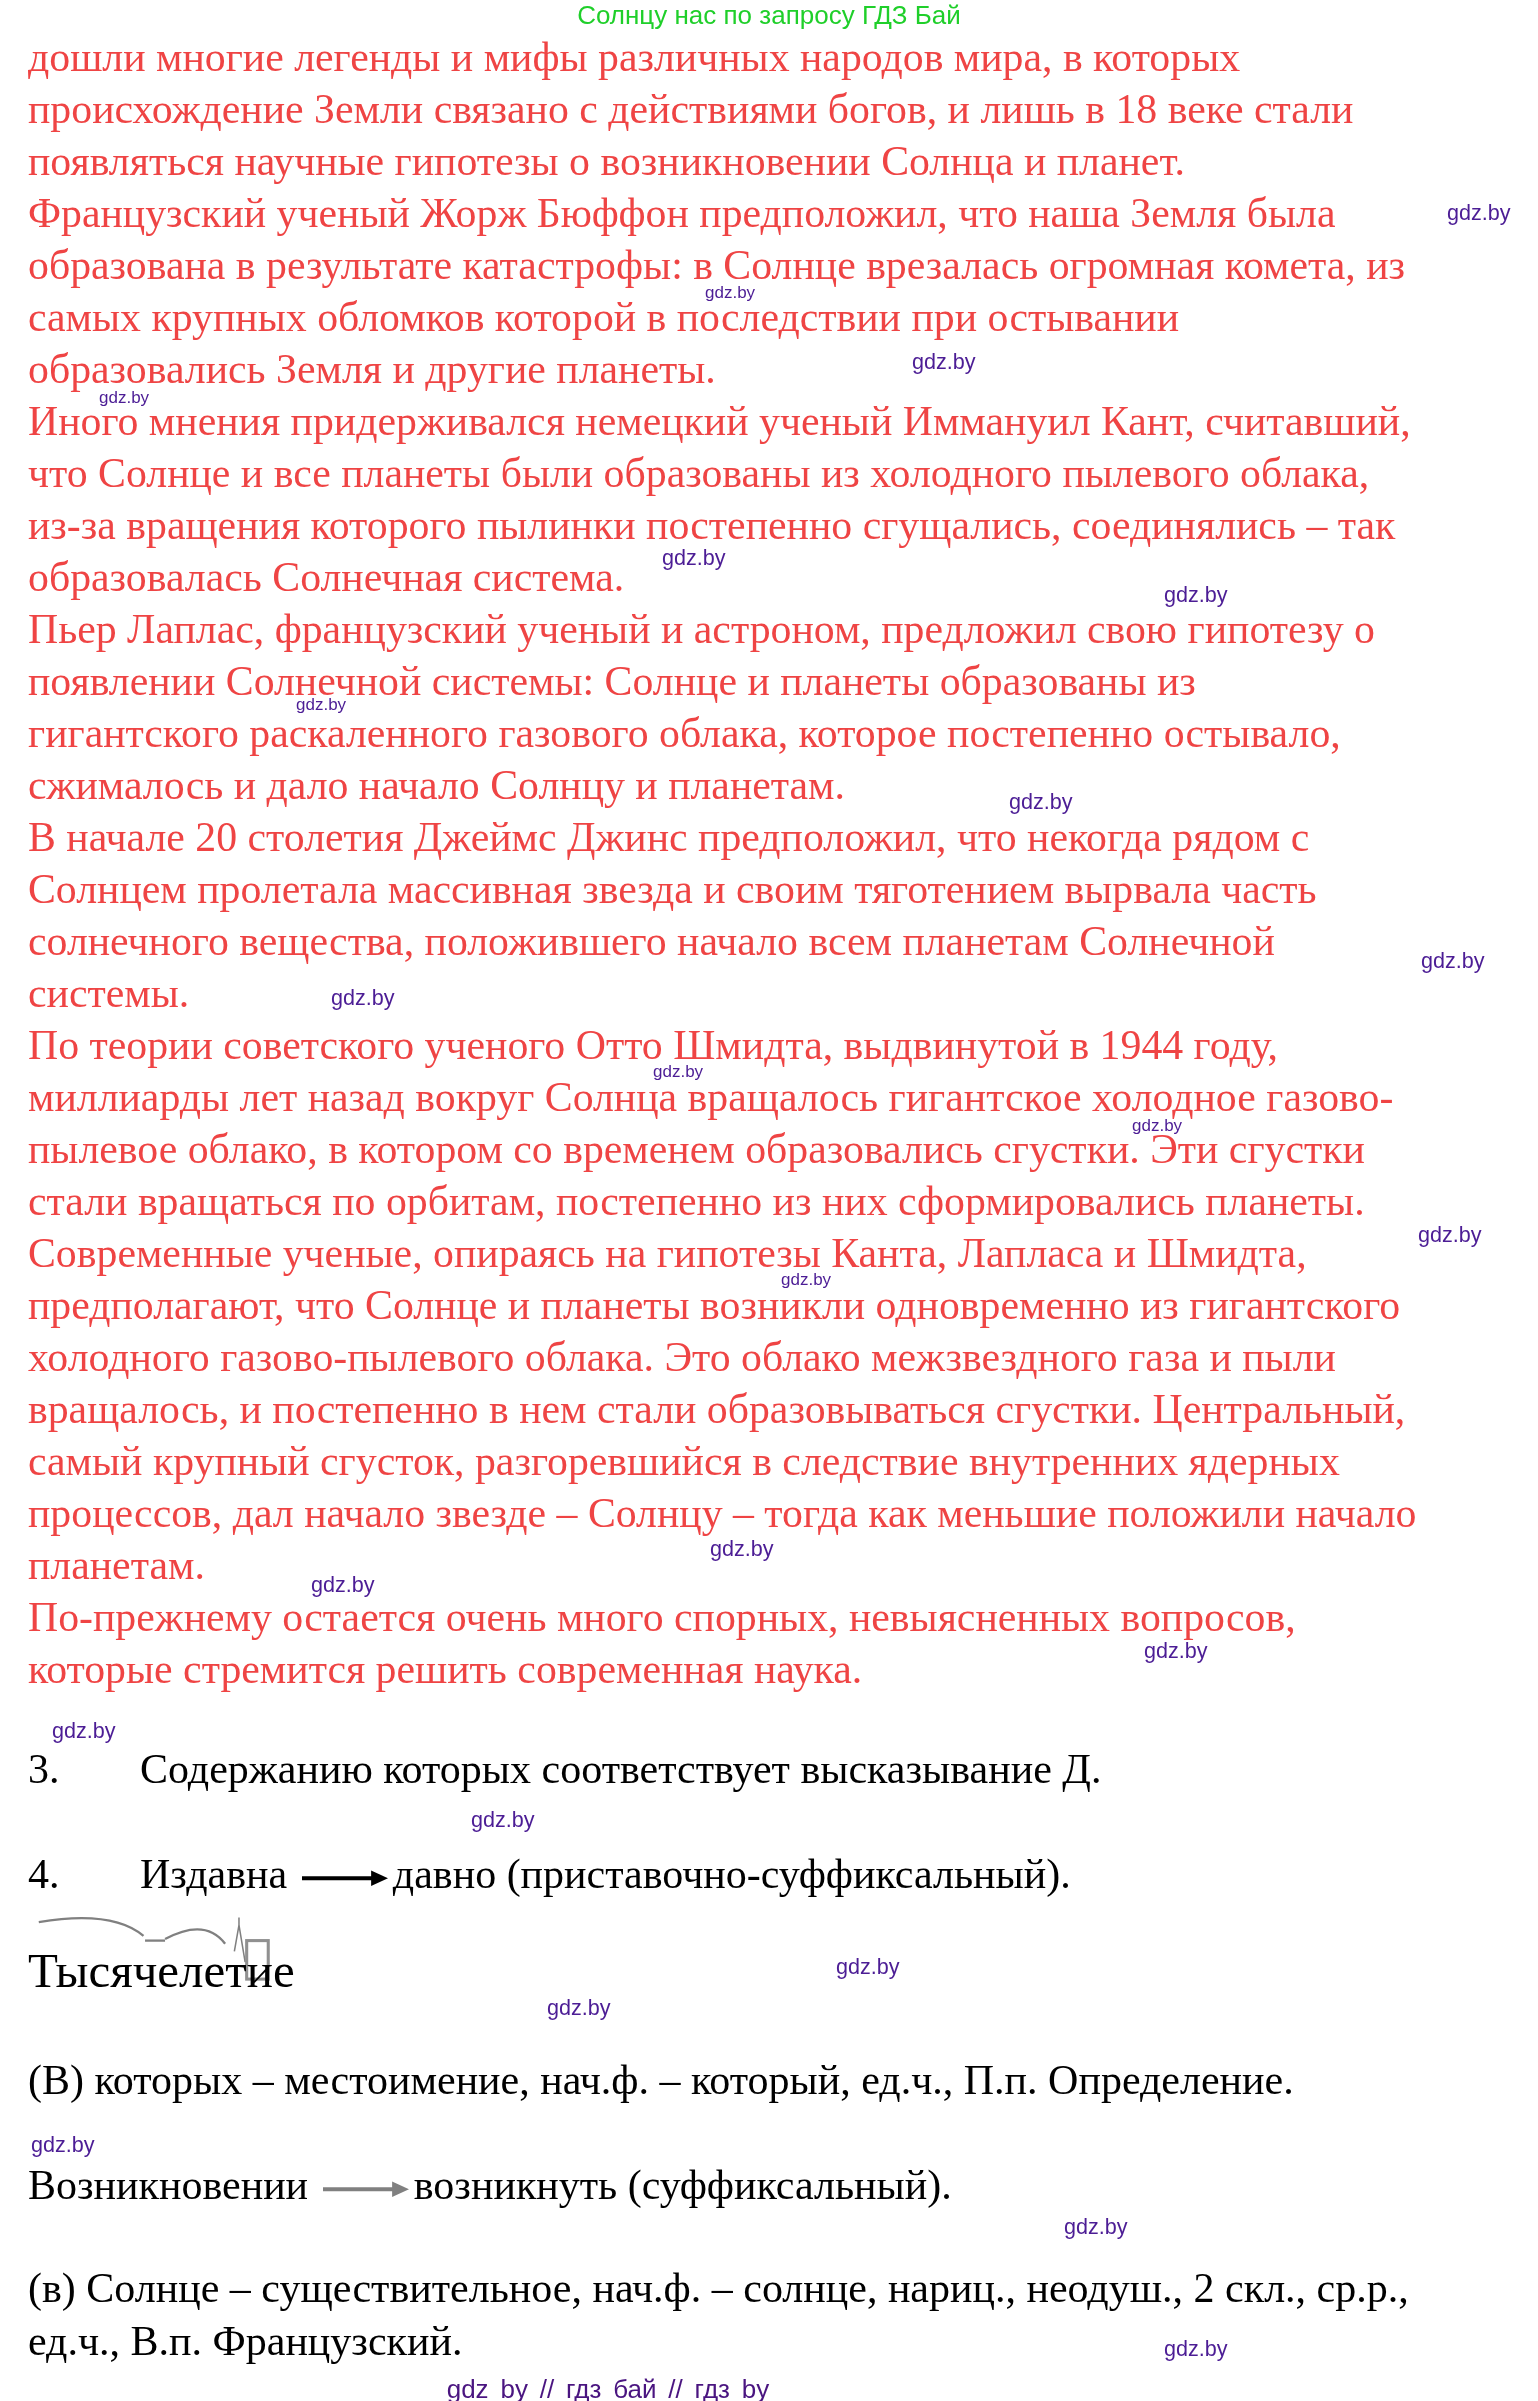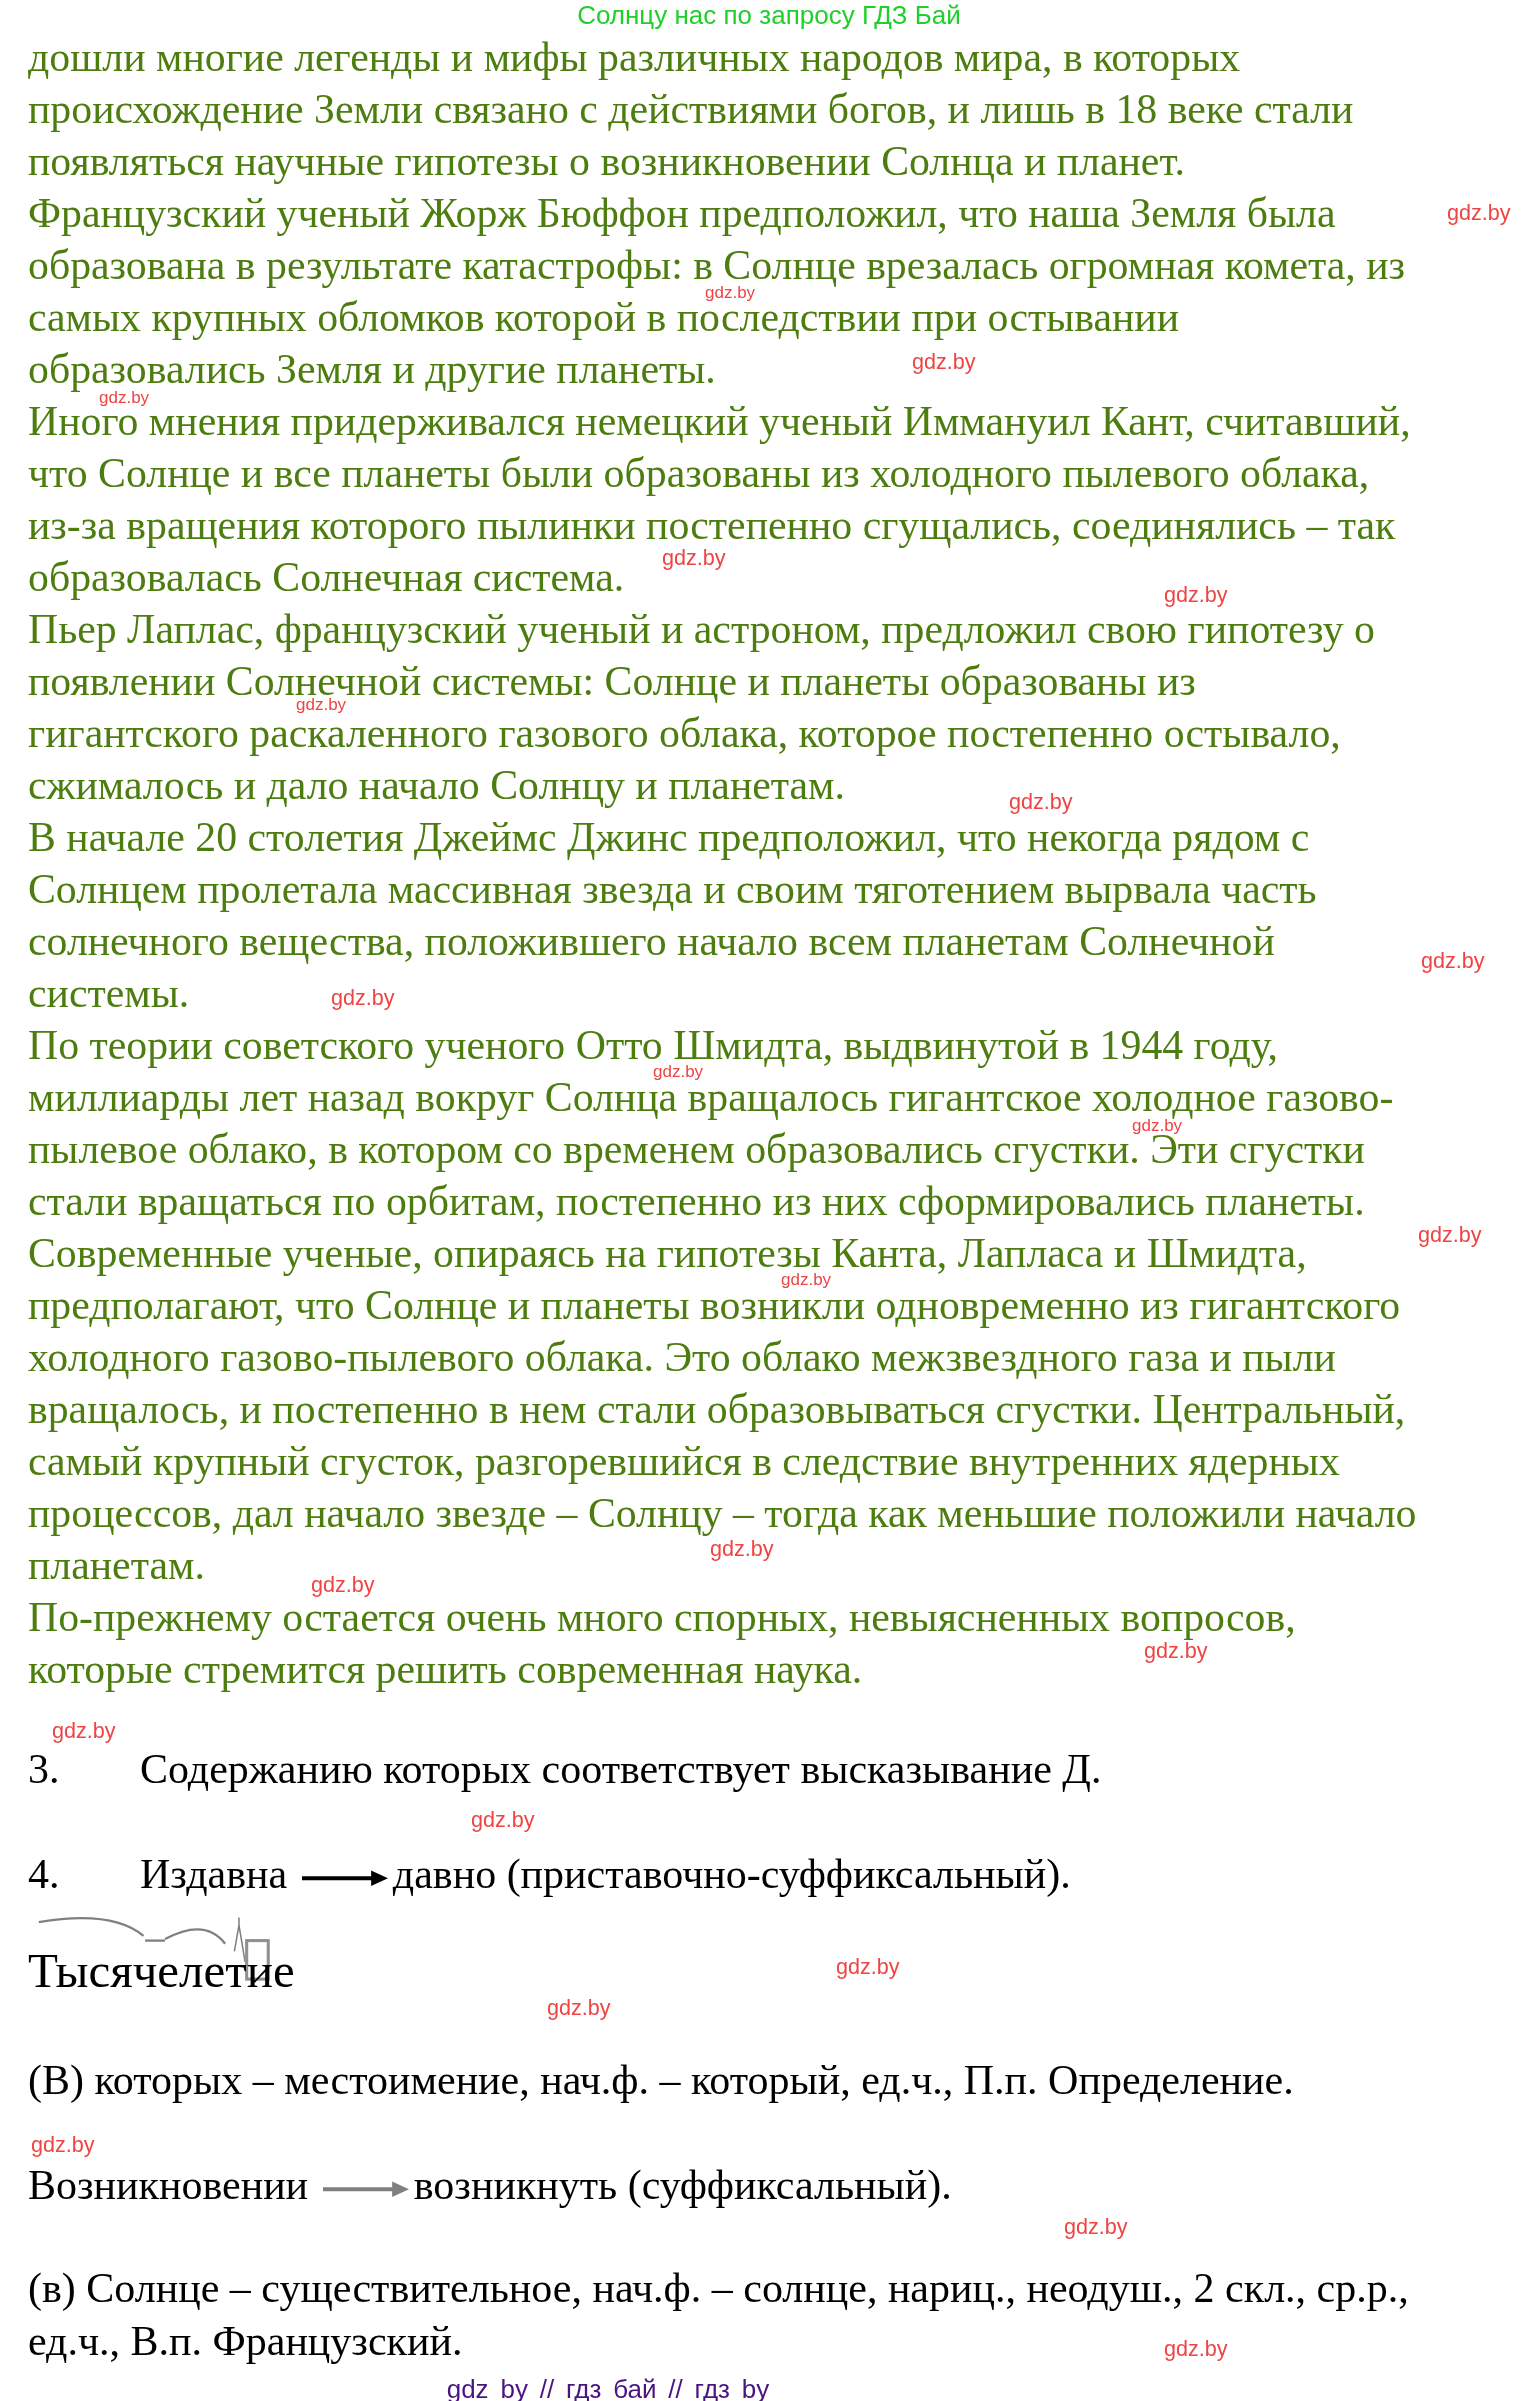--- a/index.html
+++ b/index.html
@@ -2,23 +2,23 @@
 <html style="font-size:12.3px"><head>
 <meta charset="utf-8">
 <style>
   html, body { margin:0; padding:0; background:#ffffff; }
   body { width:1538px; height:2401px; position:relative; overflow:hidden; }
   .header { position:absolute; top:0; left:0; width:1538px; text-align:center;
     font-family:"Liberation Sans", sans-serif; font-size:26px; color:#1fcf2a; line-height:31px; }
   .footer { position:absolute; top:2376px; left:0; width:1216px; text-align:center;
     font-family:"Liberation Sans", sans-serif; font-size:26px; color:#4a1580; line-height:26px; word-spacing:4.6px; }
   .body-text { position:absolute; left:28px; top:31px; width:1501px;
-    font-family:"Liberation Serif", serif; font-size:42px; line-height:52px; color:#4d7c0f; }
+    font-family:"Liberation Serif", serif; font-size:42px; line-height:52px; color:#ef4444; }
   .line { white-space:nowrap; display:block; height:52px; transform-origin:left center; }
-  .wm { position:absolute; font-family:"Liberation Sans", sans-serif; font-size:21.6px; color:#ef4444; line-height:21.6px; }
+  .wm { position:absolute; font-family:"Liberation Sans", sans-serif; font-size:21.6px; color:#4c1d95; line-height:21.6px; }
   .answer { position:absolute; left:28px; font-family:"Liberation Serif", serif; font-size:42px; line-height:46px; color:#000; white-space:nowrap; }
   .num { display:inline-block; width:112px; }
   .arrow { display:inline-block; vertical-align:middle; margin:0 4.6px; }
   .morph { position:absolute; left:28px; top:1902px; width:308px; height:108px; }
   .morph-word { position:absolute; left:0; top:46px; font-family:"Liberation Serif", serif; font-size:49px; line-height:46px; white-space:nowrap; }
 </style>
 </head>
 <body>
 
 <div class="header">Солнцу нас по запросу ГДЗ Бай</div>

